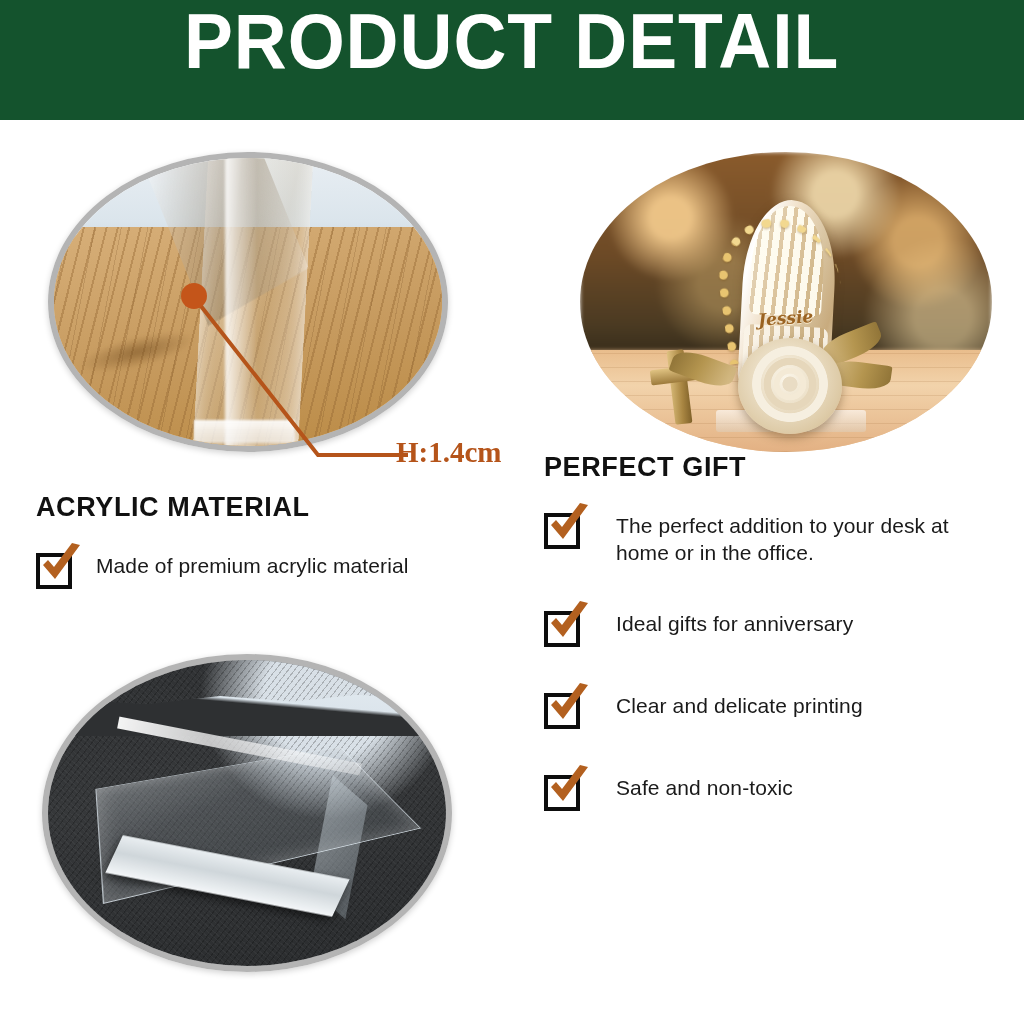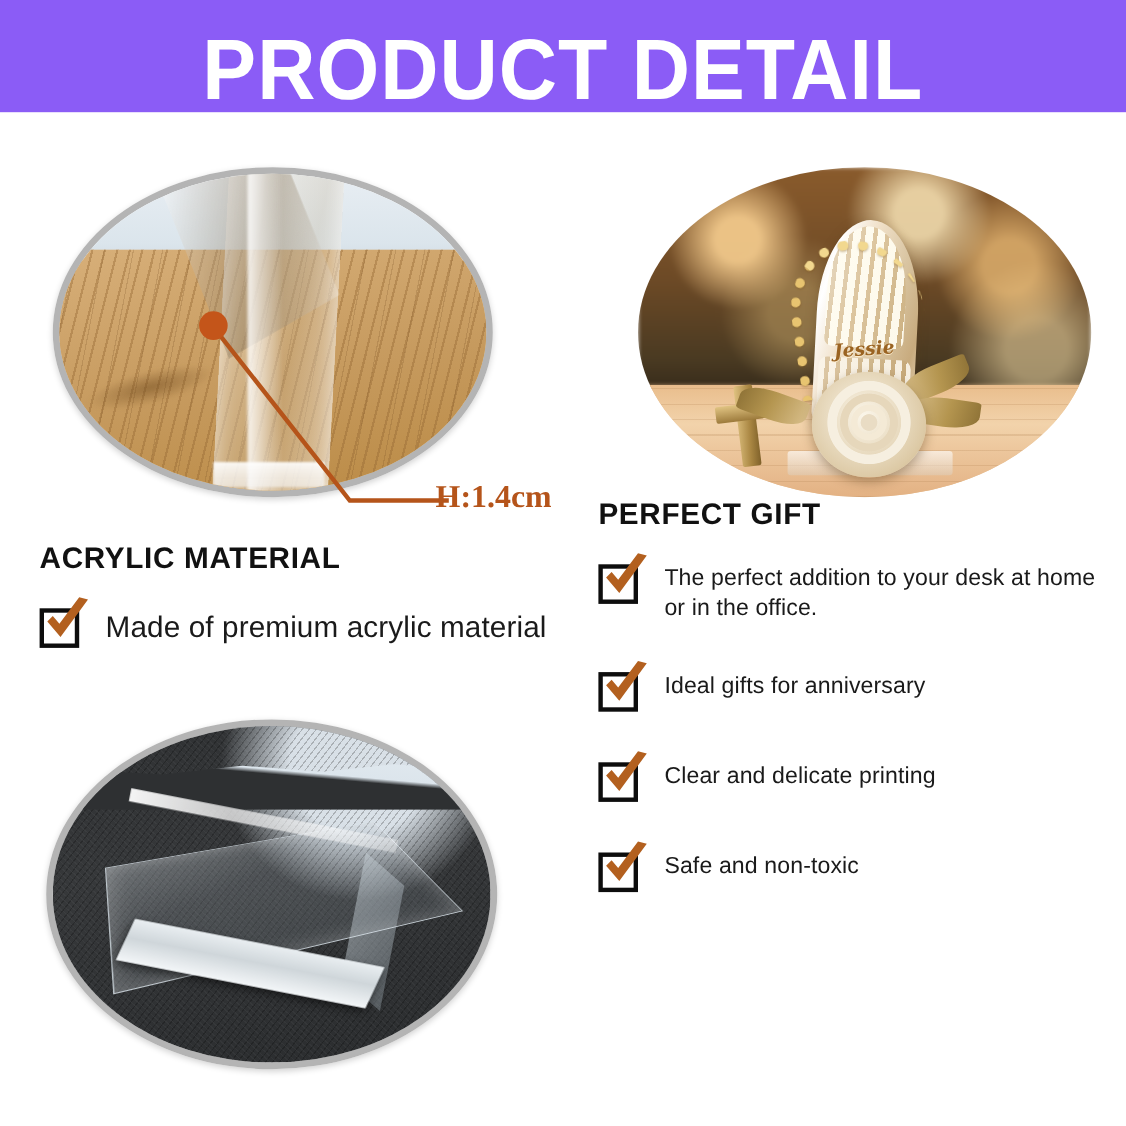--- a/index.html
+++ b/index.html
@@ -15,24 +15,24 @@
     font-family: "Liberation Sans", sans-serif;
     -webkit-font-smoothing: antialiased;
   }
 
   
   .banner {
     position: absolute;
     left: 0;
     top: 0;
     width: 1024px;
-    height: 102px;
-    background: #8b5cf6;
+    height: 120px;
+    background: #14532d;
     display: flex;
-    align-items: flex-end;
+    align-items: flex-start;
     justify-content: center;
   }
   .banner-title {
     color: #ffffff;
     font-family: "Liberation Sans Narrow", "Liberation Sans", sans-serif;
     font-weight: 700;
     font-size: 78px;
     letter-spacing: 1px;
     line-height: 1;
     transform: scaleX(0.94);
@@ -416,21 +416,21 @@
   .feature-list {
     list-style: none;
     margin: 0;
     padding: 0;
   }
   .feature-item {
     display: flex;
     align-items: flex-start;
     margin-bottom: 28px;
   }
-  #section-gift .feature-item { margin-bottom: 36px; }
+  #section-gift .feature-item { margin-bottom: 36px; gap: 12px; }
   .feature-item:last-child { margin-bottom: 0; }
 
   .check-wrap {
     position: relative;
     flex: 0 0 auto;
     width: 44px;
     height: 44px;
     margin-right: 16px;
     margin-top: 2px;
   }
@@ -452,21 +452,21 @@
     height: 48px;
     overflow: visible;
   }
   .feature-text {
     font-size: 21px;
     line-height: 1.28;
     color: #1a1a1a;
     letter-spacing: 0.1px;
     padding-top: 8px;
   }
-  #section-acrylic .feature-text { font-size: 27px; }
+  #section-acrylic .feature-text { font-size: 21px; }
 </style>
 </head>
 <body>
 
 <div class="banner">
   <div class="banner-title">PRODUCT DETAIL</div>
 </div>
 
 <div class="oval ringed" id="oval-acrylic-edge">
   <div class="wood-scene">

